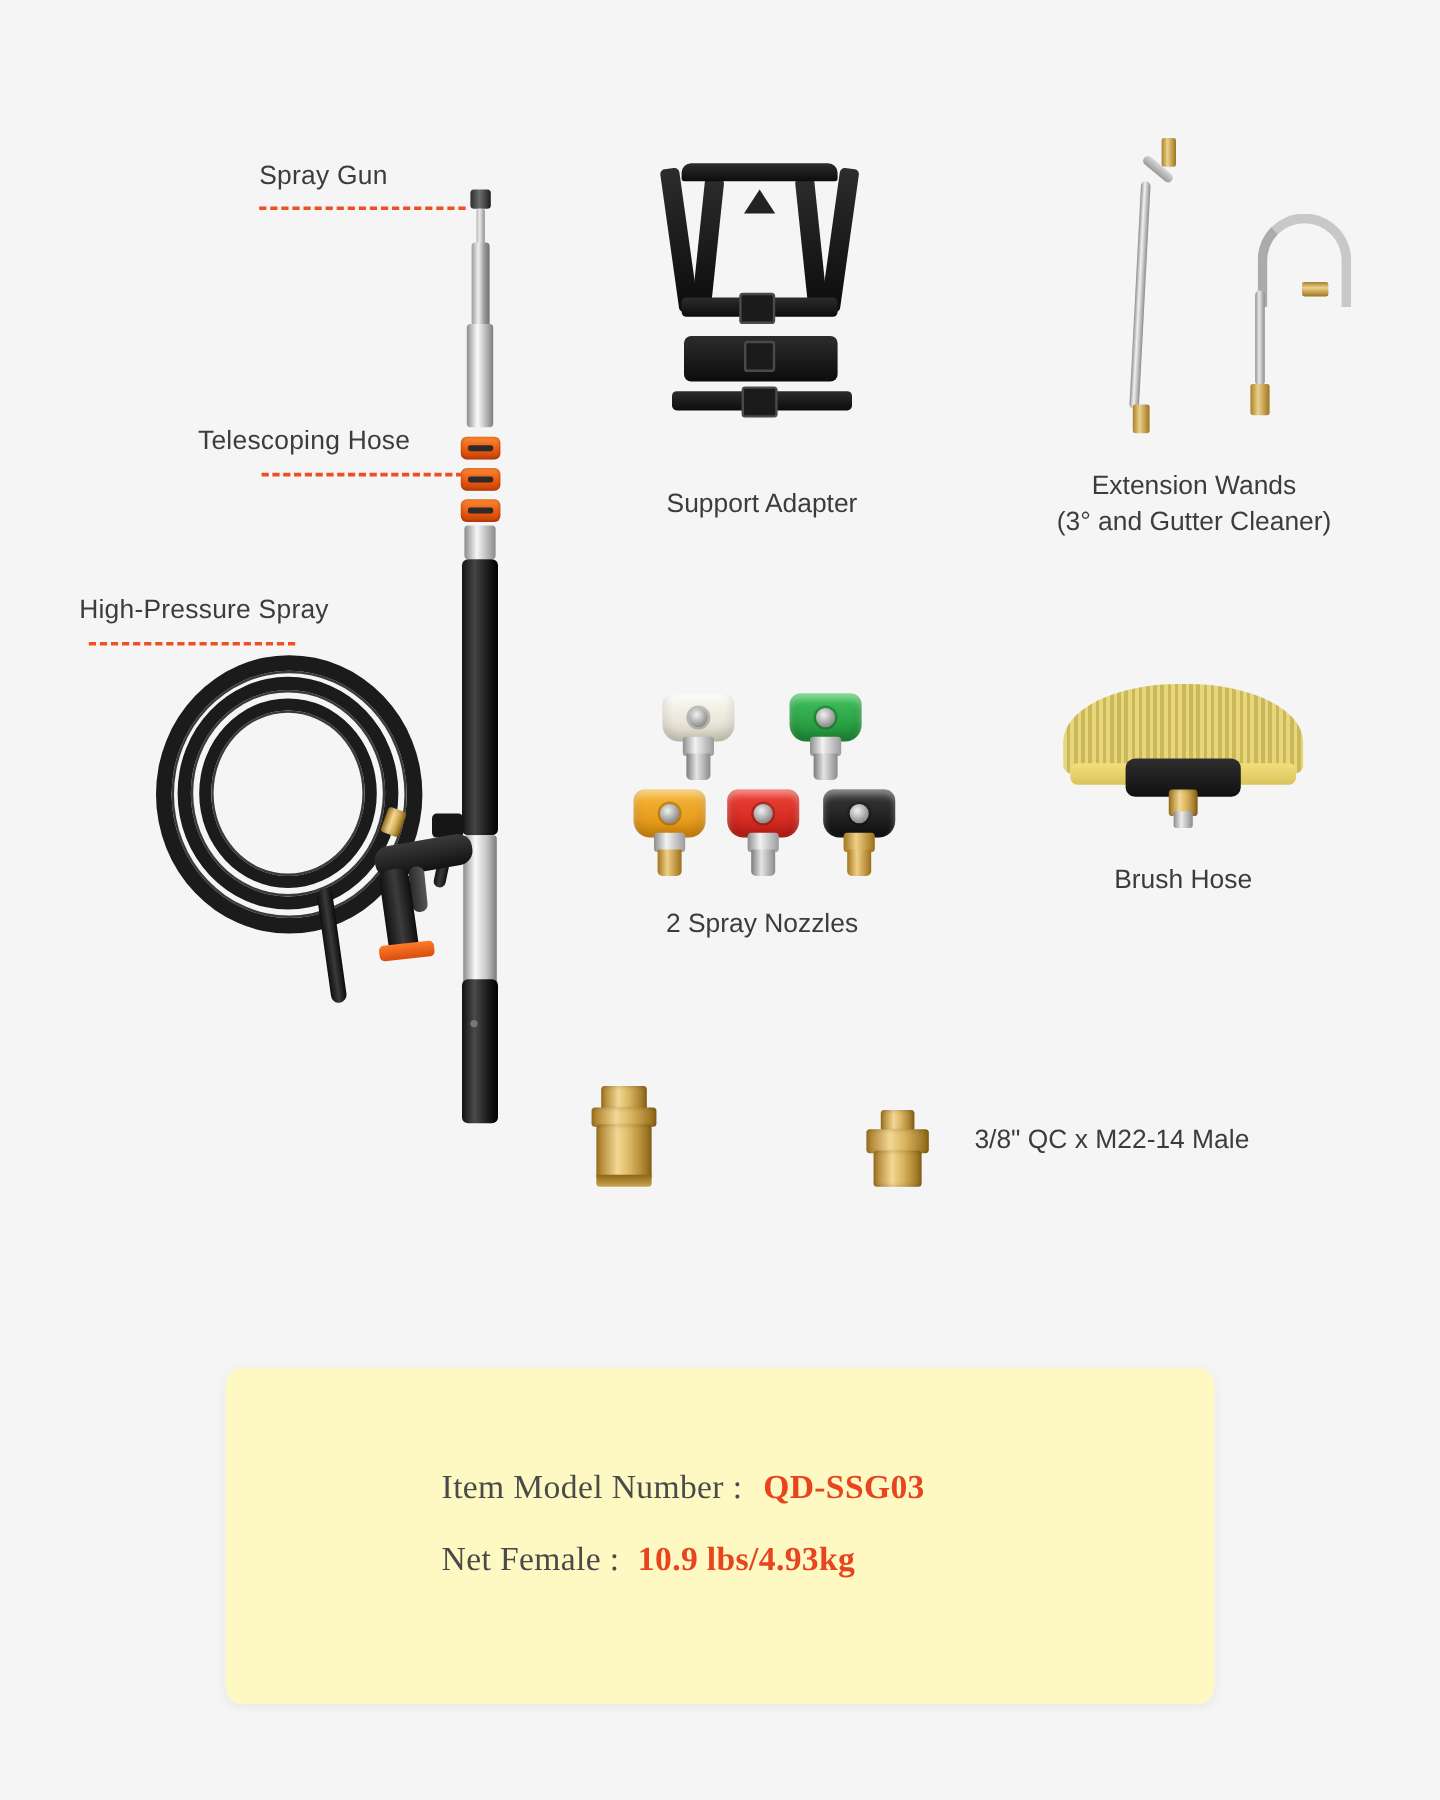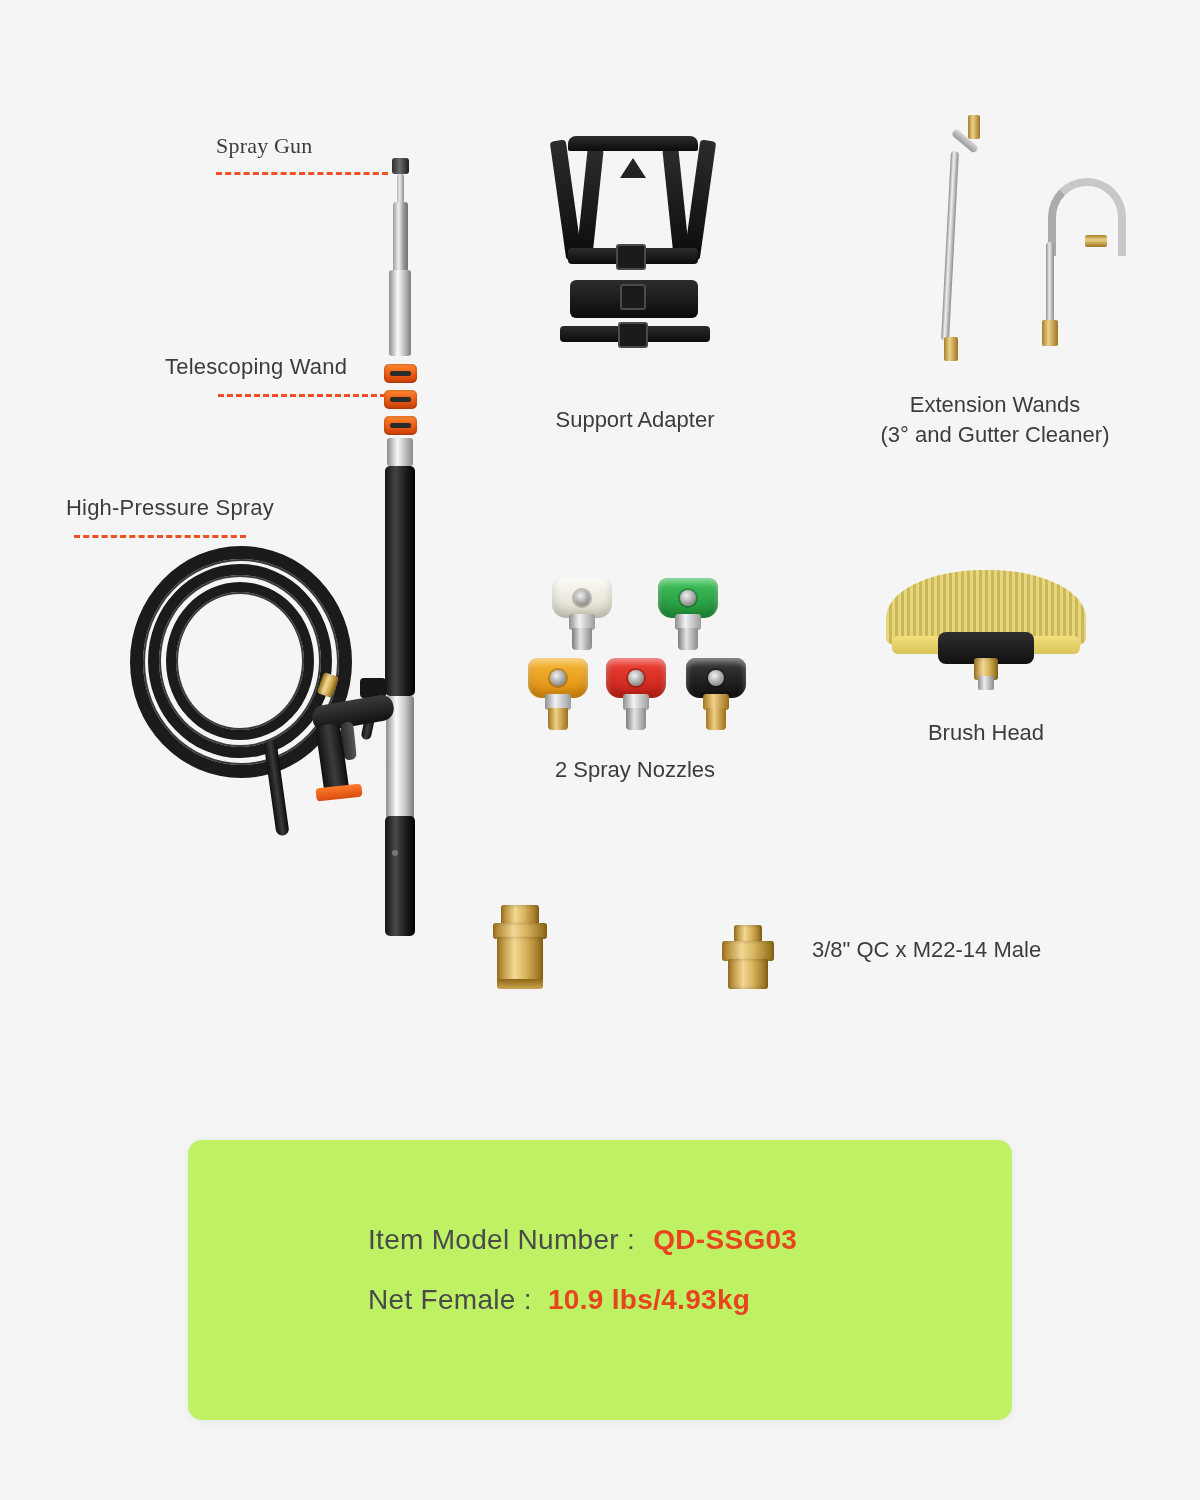--- a/index.html
+++ b/index.html
@@ -191,43 +191,44 @@
 
   
   .brass-block {
     background: linear-gradient(90deg,#a3761f,#f3d894 38%,#d8b45e 62%,#8e6615);
     border-radius: 3px;
     box-shadow: inset 0 0 4px rgba(0,0,0,.25);
   }
 
   
   .info-card {
-    background: #bef264;
+    background: #fef9c3;
     border-radius: 14px;
     box-shadow: 0 2px 10px rgba(0,0,0,.06);
+    font-family: Liberation Serif, serif;
   }
   .info-row {
     font-size: 28px;
     color: #4a4a4a;
     letter-spacing: .3px;
   }
   .info-value {
     color: #e8441f;
     font-weight: bold;
   }
 </style>
 </head>
 <body>
 
 <div class="stage">
 
-  <div class="abs callout-label" style="left:216px; top:133px;font-family:Liberation Serif, serif;">Spray Gun</div>
+  <div class="abs callout-label" style="left:216px; top:133px;">Spray Gun</div>
   <div class="abs dashed-line" style="left:216px; top:172px; width:172px;"></div>
 
-  <div class="abs callout-label" style="left:165px; top:354px;">Telescoping Wand</div>
+  <div class="abs callout-label" style="left:165px; top:354px;">Telescoping Hose</div>
   <div class="abs dashed-line" style="left:218px; top:394px; width:168px;"></div>
 
   <div class="abs callout-label" style="left:66px; top:495px;">High-Pressure Spray</div>
   <div class="abs dashed-line" style="left:74px; top:535px; width:172px;"></div>
 
   <div class="abs" style="left:330px; top:150px; width:140px; height:680px;">
 
     <div class="abs wand-nozzle" style="left:62px; top:8px;"></div>
     <div class="abs wand-tip" style="left:67px; top:24px;"></div>
 
@@ -342,21 +343,21 @@
   </div>
   <div class="abs part-label" style="left:500px; top:755px; width:270px;">2 Spray Nozzles</div>
 
   <div class="abs" style="left:886px; top:570px; width:200px; height:140px;">
     <div class="abs bristles" style="left:0; top:0; width:200px; height:78px;"></div>
     <div class="abs brush-plate" style="left:6px; top:66px; width:188px; height:18px;"></div>
     <div class="abs brush-core" style="left:52px; top:62px; width:96px; height:32px;"></div>
     <div class="abs brass-block" style="left:88px; top:88px; width:24px; height:22px;"></div>
     <div class="abs" style="left:92px; top:106px; width:16px; height:14px; background:linear-gradient(90deg,#8d8d8d,#ececec 40%,#8b8b8b); border-radius:2px;"></div>
   </div>
-  <div class="abs part-label" style="left:856px; top:718px; width:260px;">Brush Head</div>
+  <div class="abs part-label" style="left:856px; top:718px; width:260px;">Brush Hose</div>
 
   <div class="abs" style="left:487px; top:905px; width:66px; height:92px;">
     <div class="abs brass-block" style="left:14px; top:0;  width:38px; height:20px; border-radius:3px 3px 0 0;"></div>
     <div class="abs brass-block" style="left:6px;  top:18px; width:54px; height:16px;"></div>
     <div class="abs brass-block" style="left:10px; top:32px; width:46px; height:46px;"></div>
     <div class="abs" style="left:10px; top:74px; width:46px; height:10px; background:linear-gradient(180deg,#8e6615,#caa552); border-radius:0 0 3px 3px;"></div>
   </div>
 
   <div class="abs" style="left:716px; top:925px; width:66px; height:70px;">
     <div class="abs brass-block" style="left:18px; top:0;  width:28px; height:18px;"></div>

